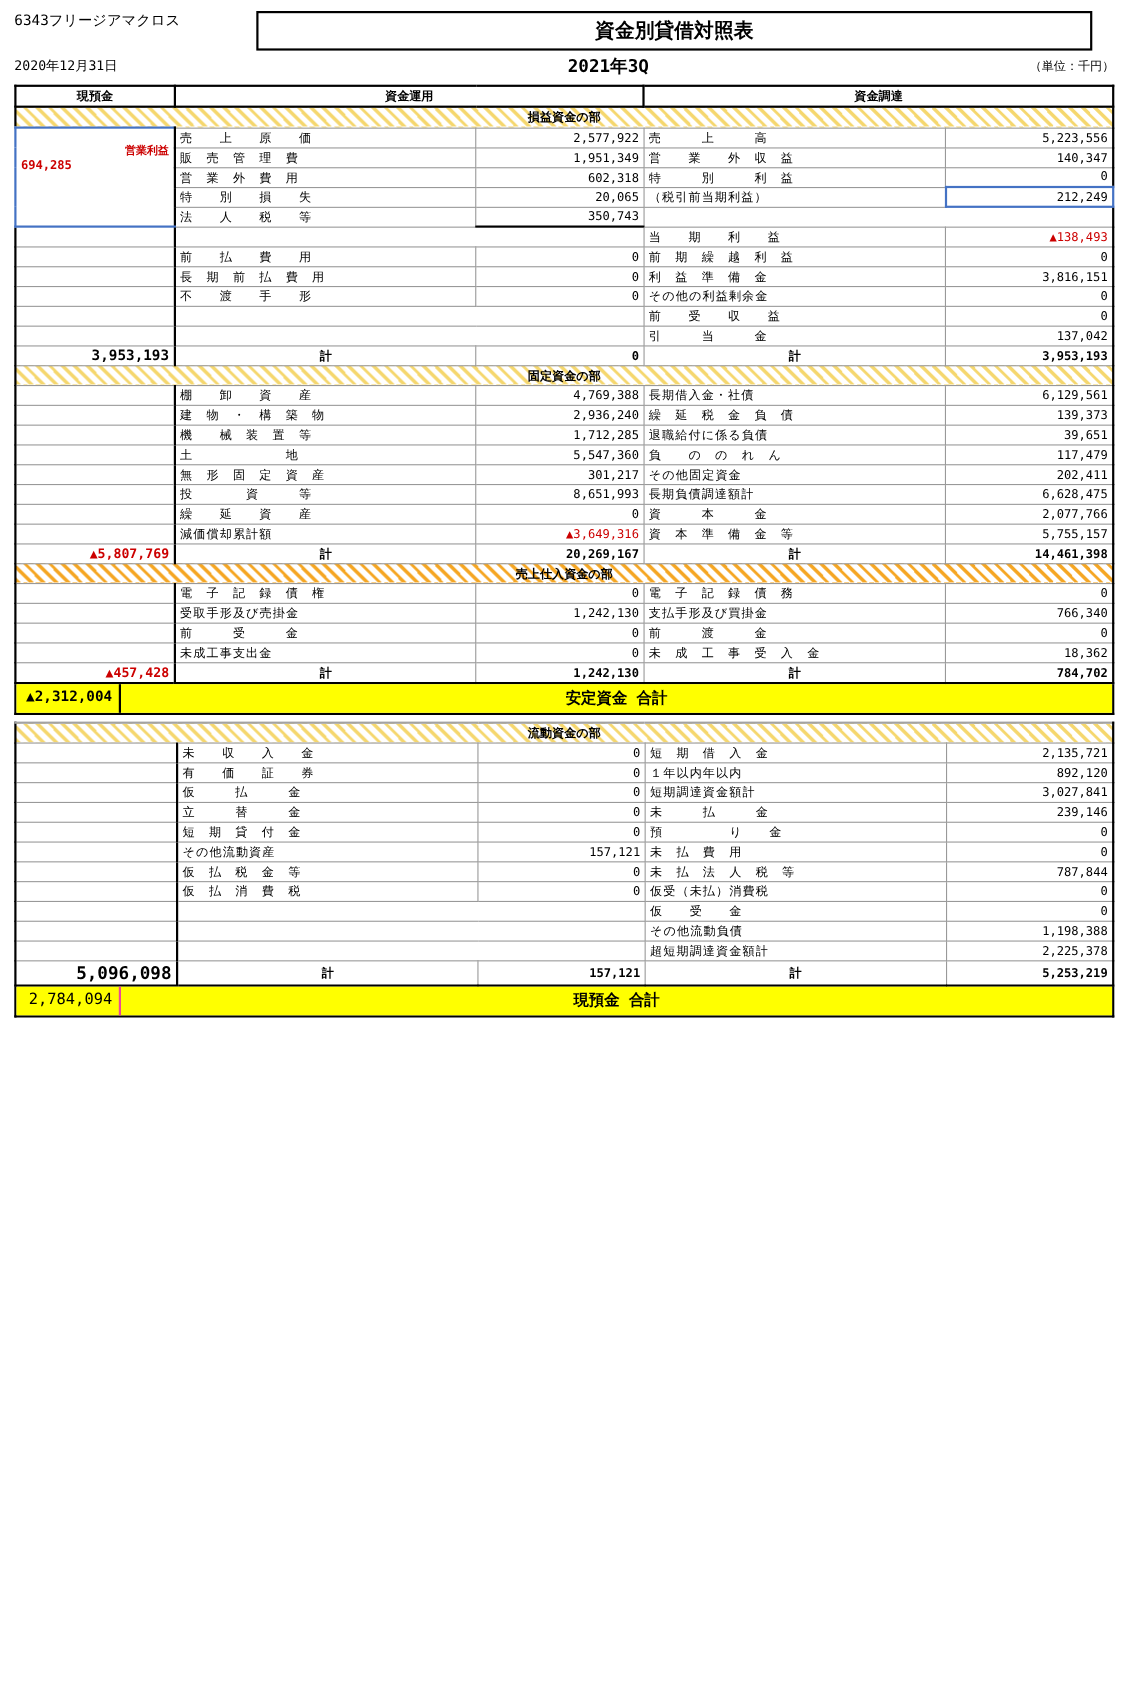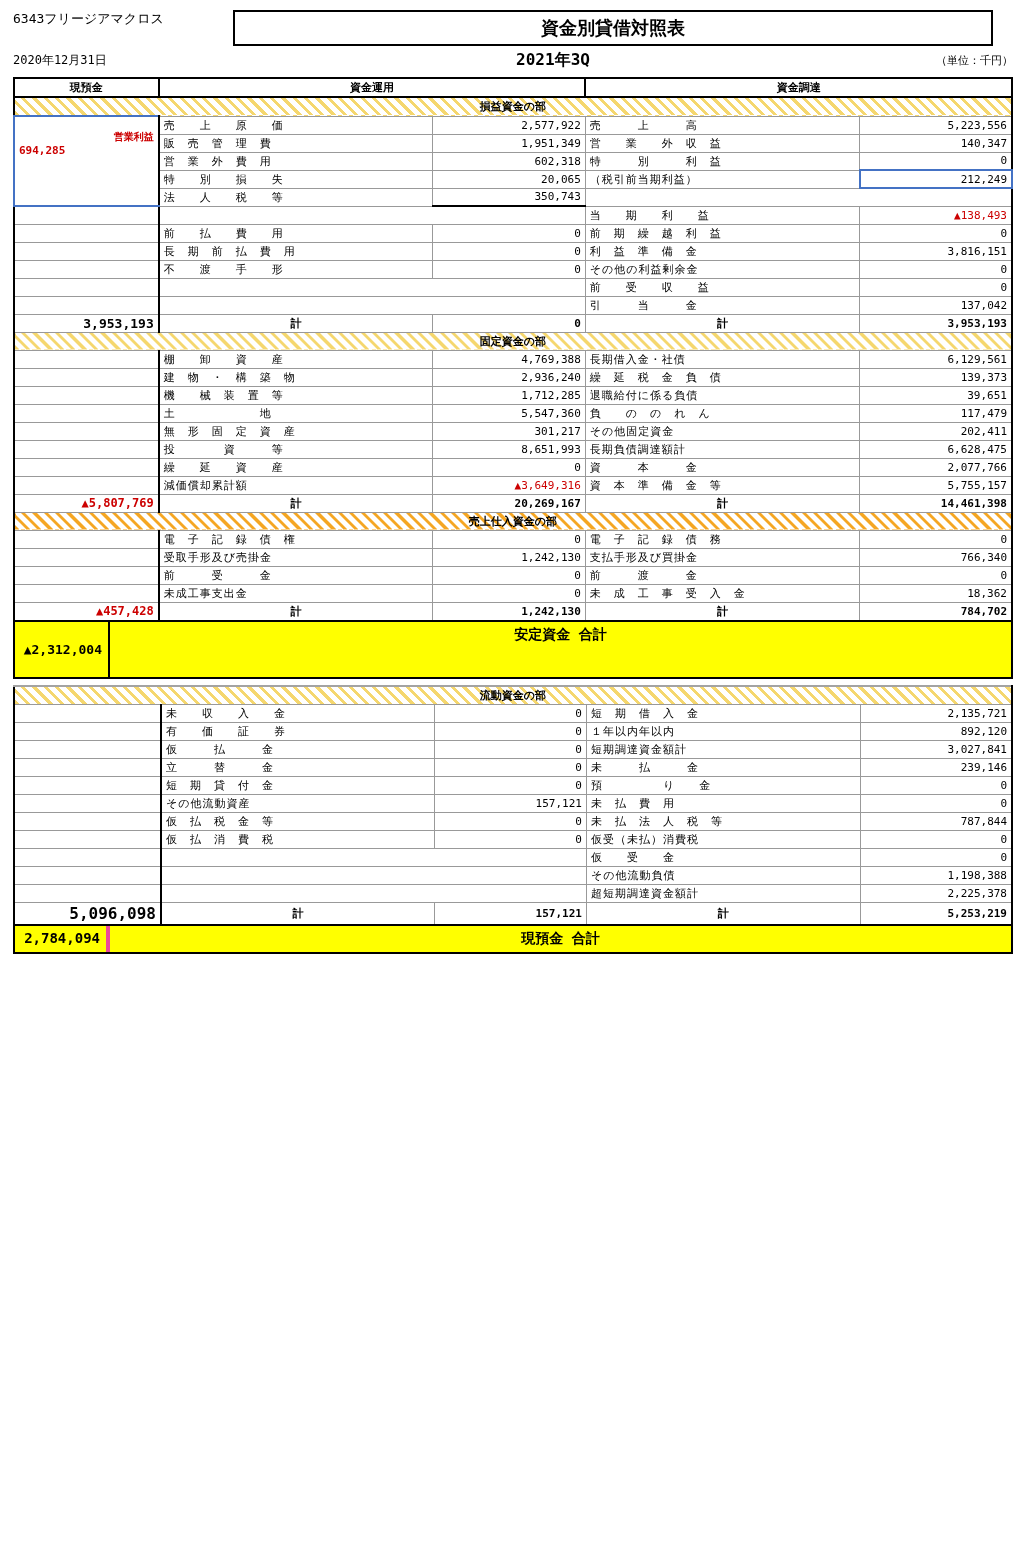--- a/index.html
+++ b/index.html
@@ -363,21 +363,21 @@
         <td class="subtotal-label">計</td>
         <td class="amount-cell" style="font-weight:bold;">1,242,130</td>
         <td class="subtotal-label">計</td>
         <td class="amount-cell" style="font-weight:bold;">784,702</td>
       </tr>
 
     </tbody>
   </table>
 
   <div style="display:flex; align-items:stretch; border:2px solid #000; border-top:none; margin-bottom:6px;">
-    <div style="width:95px; background:#ffff00; border-right:2px solid #000; padding:20px 6px; font-size:13px; font-weight:bold; text-align:right;">▲2,312,004</div>
+    <div style="width:95px; background:#ffff00; border-right:2px solid #000; padding:4px 6px; font-size:13px; font-weight:bold; text-align:right;">▲2,312,004</div>
     <div style="flex:1; background:#ffff00; padding:4px 8px; font-size:14px; font-weight:bold; text-align:center;">安定資金 合計</div>
   </div>
 
   <table class="main-table" style="border-top:2px solid #a3a3a3;">
     <colgroup>
       <col style="width:95px">
       <col style="width:180px">
       <col style="width:100px">
       <col style="width:180px">
       <col style="width:100px">
@@ -464,17 +464,17 @@
         <td class="left-amount" style="font-size:16px; font-weight:bold;">5,096,098</td>
         <td class="subtotal-label">計</td>
         <td class="amount-cell" style="font-weight:bold;">157,121</td>
         <td class="subtotal-label">計</td>
         <td class="amount-cell" style="font-weight:bold;">5,253,219</td>
       </tr>
     </tbody>
   </table>
 
   <div style="display:flex; align-items:stretch; border:2px solid #000; border-top:none; margin-top:0;">
-    <div style="width:95px; background:#ffff00; border-right:4px solid #ec4899; padding:4px 6px; font-size:14px; font-weight:bold; text-align:right;">2,784,094</div>
+    <div style="width:95px; background:#ffff00; border-right:2px solid #ec4899; padding:4px 6px; font-size:14px; font-weight:normal; text-align:right;">2,784,094</div>
     <div style="flex:1; background:#ffff00; padding:4px 8px; font-size:14px; font-weight:bold; text-align:center;">現預金 合計</div>
   </div>
 
 </div>
 
 </body></html>

